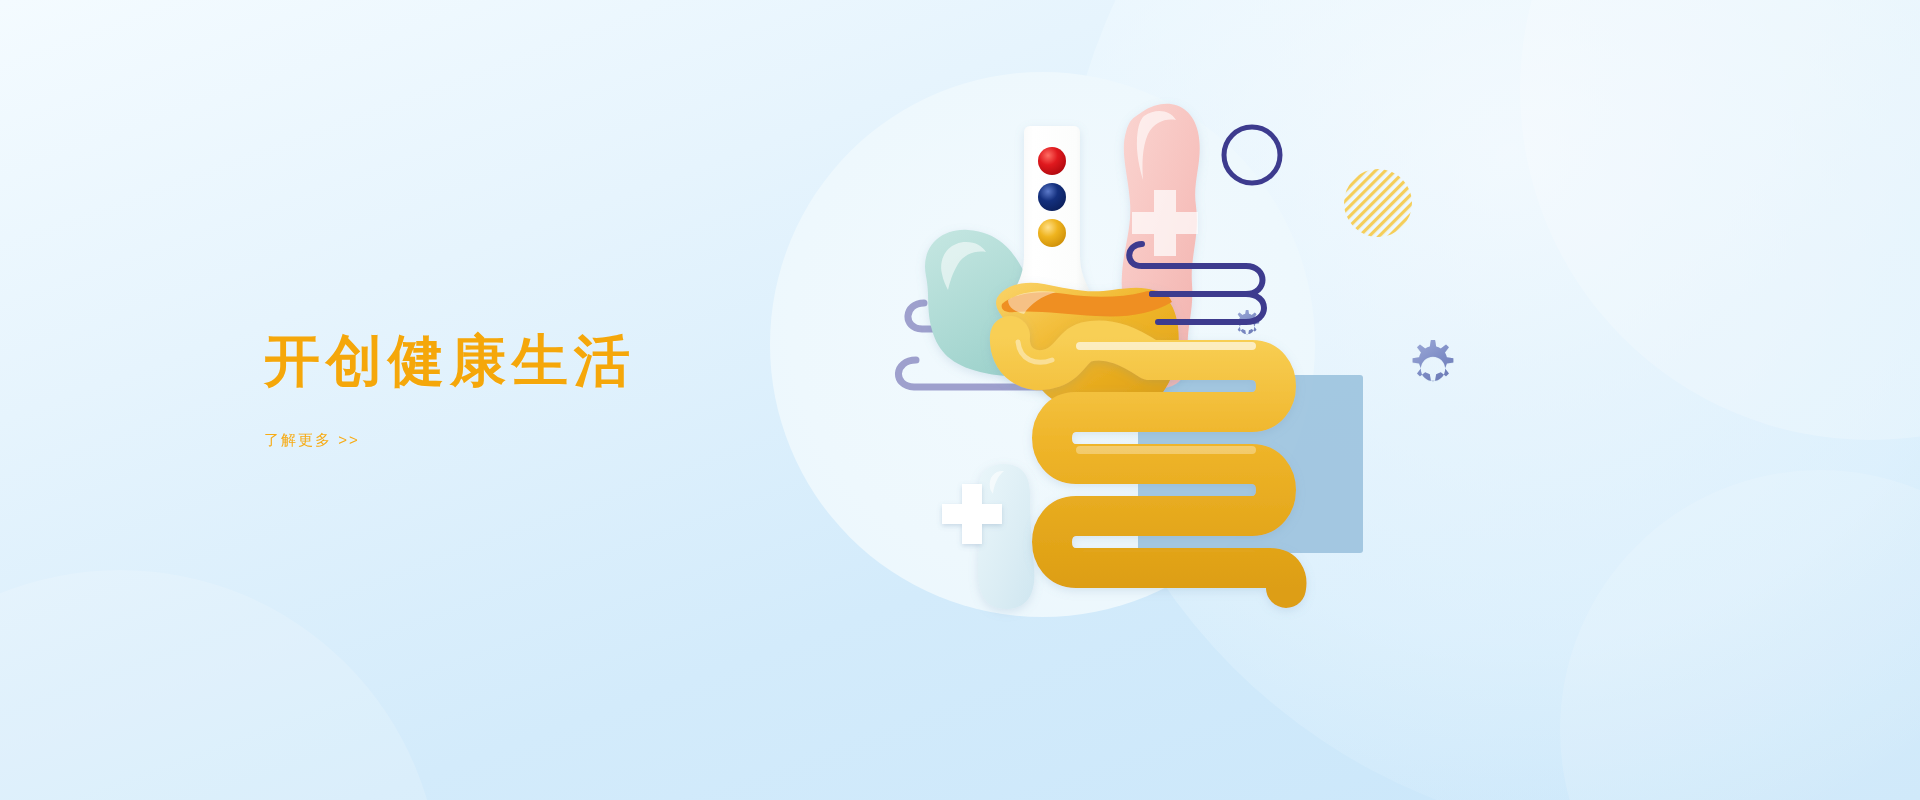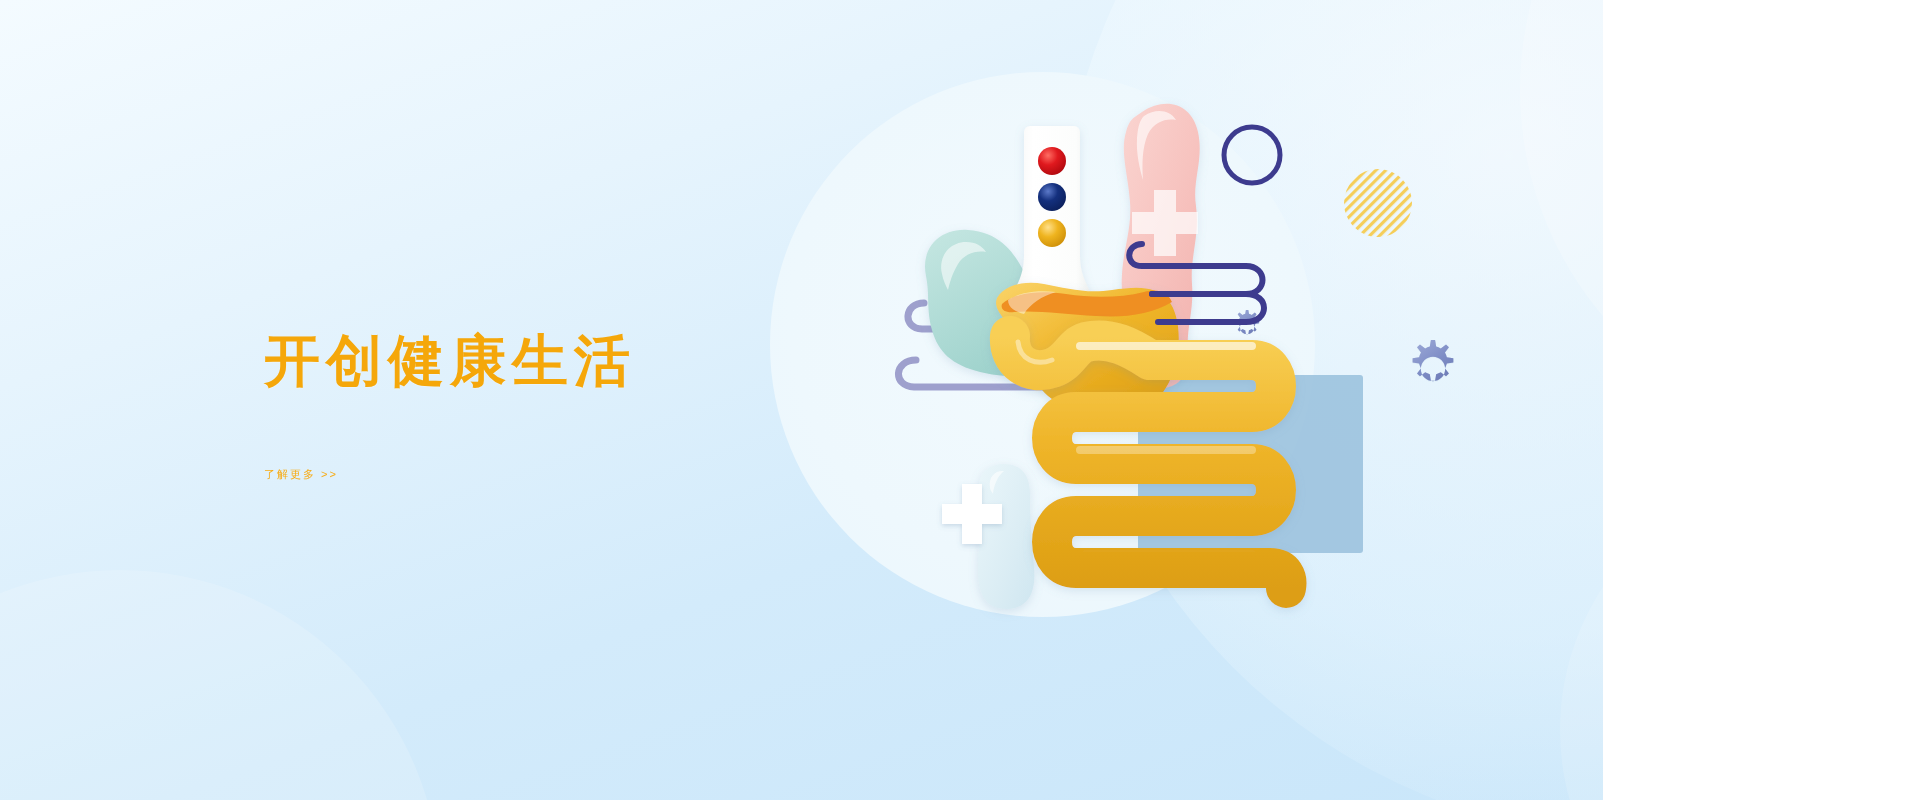--- a/index.html
+++ b/index.html
@@ -4,21 +4,21 @@
 <title>Health Banner</title>
 <style>
   * { margin:0; padding:0; box-sizing:border-box; }
   html, body {
     width:1920px; height:800px;
     overflow:hidden;
     font-family:"Liberation Sans","DejaVu Sans",sans-serif;
   }
   .banner {
     position:relative;
-    width:1603px; height:800px;
+    width:1920px; height:800px;
     background:linear-gradient(160deg,#f4fbff 0%,#e6f4fd 28%,#d3ebfb 62%,#c9e6fa 100%);
     overflow:hidden;
   }
 
   
   .bg-layer { position:absolute; inset:0; pointer-events:none; }
 
   .bg-soft-right {
     position:absolute;
     left:1060px; top:-340px;
@@ -68,23 +68,23 @@
     font-size:56px;
     font-weight:bold;
     letter-spacing:6px;
     line-height:1.52;
     white-space:nowrap;
     text-shadow:0 1px 0 rgba(255,255,255,.25);
   }
   .headline.l2 { }
   .more-link {
     display:inline-block;
-    margin-top:64px;
+    margin-top:28px;
     color:#f7ab14;
-    font-size:11px;
+    font-size:15px;
     letter-spacing:2px;
     text-decoration:none;
     cursor:pointer;
     white-space:nowrap;
   }
 
   
   .illo {
     position:absolute;
     left:880px; top:60px;

